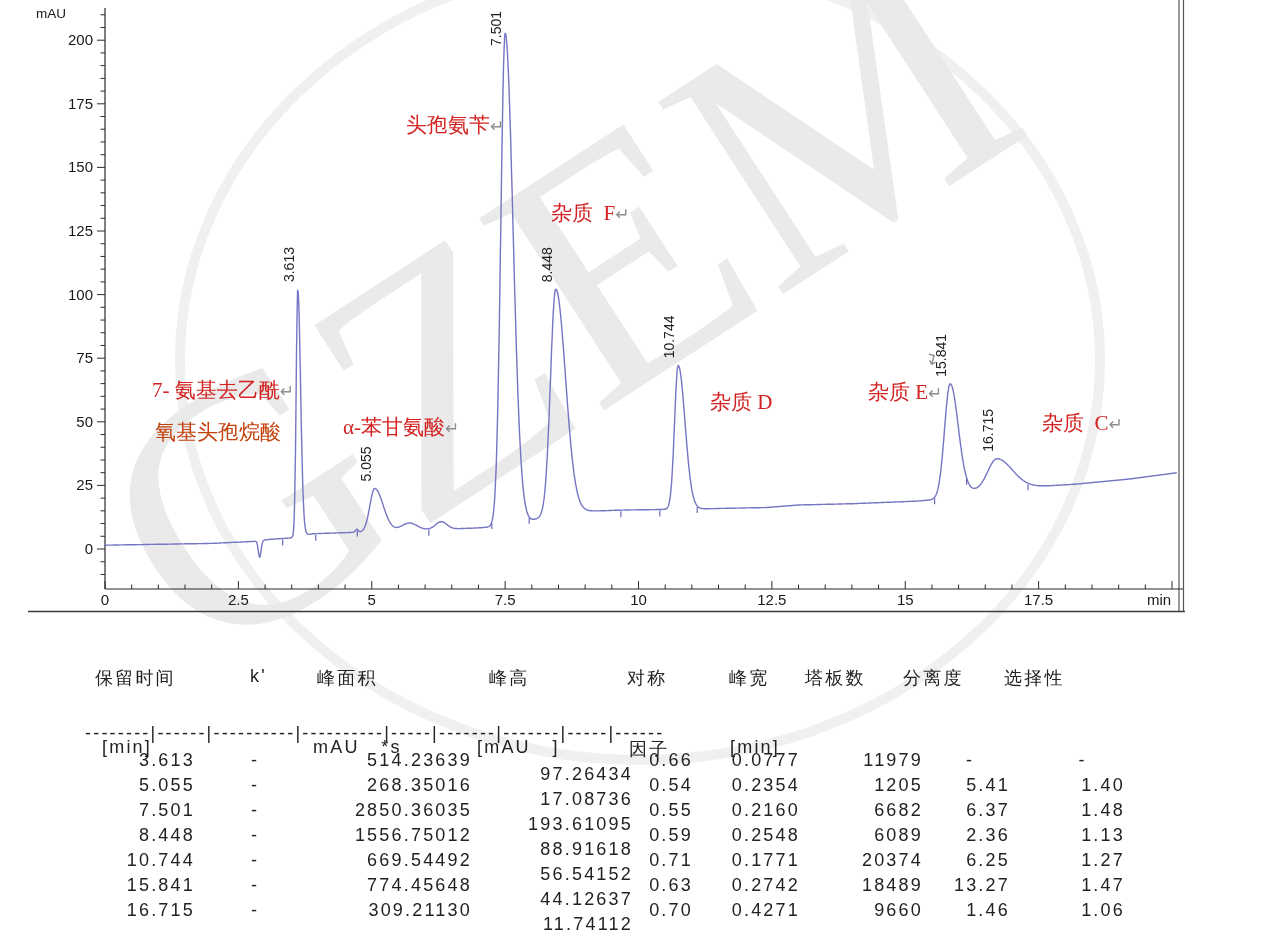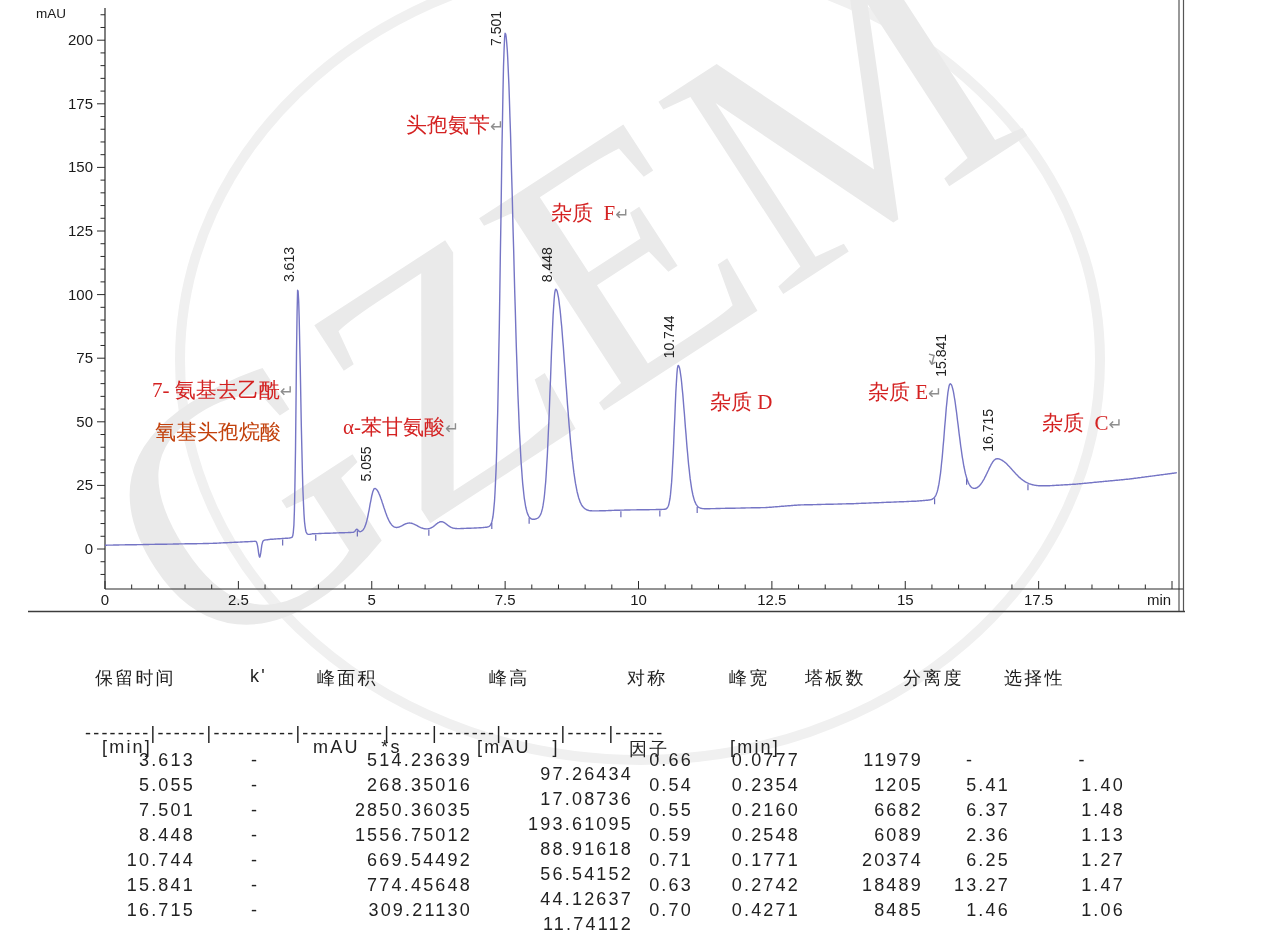--- a/index.html
+++ b/index.html
@@ -271,18 +271,18 @@
         <span class="c7">13.27</span>
         <span class="c8">1.47</span>
     </div>
     <div class="trow" style="top:150px;">
       <span class="c0">16.715</span>
         <span class="c1">-</span>
         <span class="c2">309.21130</span>
         <span class="c3">11.74112</span>
         <span class="c4">0.70</span>
         <span class="c5">0.4271</span>
-        <span class="c6">8485</span>
+        <span class="c6">9660</span>
         <span class="c7">1.46</span>
         <span class="c8">1.06</span>
     </div>
   </div>
 </div>
 
 </body></html>

